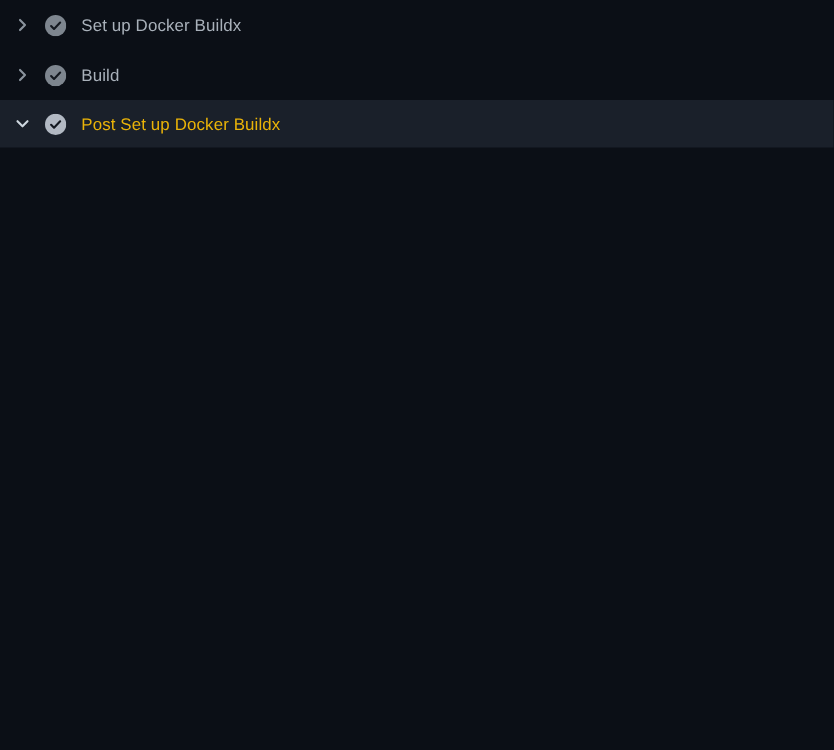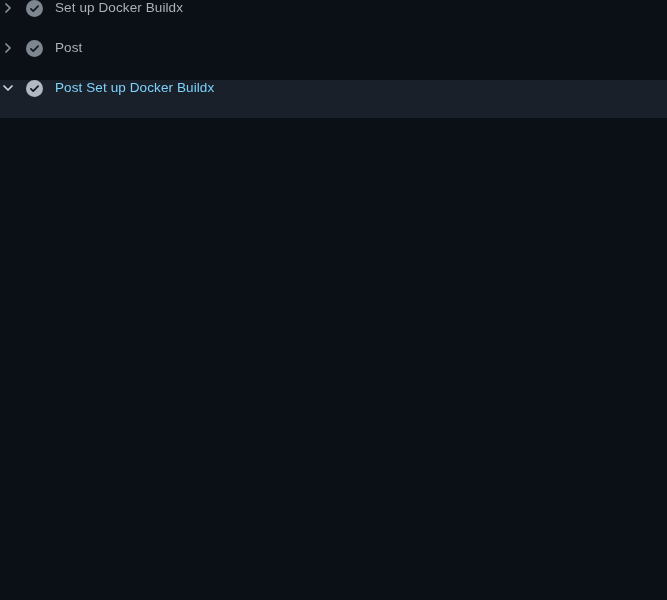--- a/index.html
+++ b/index.html
@@ -4,40 +4,40 @@
 <style>
   html,body{margin:0;padding:0;}
   body{
     width:667px;height:600px;overflow:hidden;
     background:#0b0f16;
     font-family:"Liberation Sans", sans-serif;
   }
   
   .steps{width:667px;}
   .step-row{
-    height:40px;display:flex;
-    cursor:pointer;box-sizing:border-box;
+    height:40px;display:flex;align-items:center;
+    padding-left:10px;cursor:pointer;box-sizing:border-box;
   }
   .step-row.expanded{height:38px;background:#1a202a;}
   .chev{
     width:16px;height:16px;flex:0 0 16px;display:flex;align-items:center;justify-content:center;
     color:#8b949e;
   }
   .step-row.expanded .chev{color:#cdd6de;}
   .chev svg{display:block;}
   .chev.down svg{transform:rotate(90deg);}
   .check{
     width:17px;height:17px;flex:0 0 17px;margin-left:10px;
     color:#7e868f;
   }
   .step-row.expanded .check{color:#b2b9c3;}
   .step-label{
     margin-left:12px;font-size:13.5px;color:#a9b1ba;letter-spacing:.1px;
   }
-  .step-row.expanded .step-label{color:#7dd3fc;}
+  .step-row.expanded .step-label{color:#eab308;}
   
   .log{
     margin-top:12px;width:667px;
     font-family:"DejaVu Sans Mono","Liberation Mono",monospace;
     font-size:12px;
   }
   .log-row{
     height:20px;line-height:20px;white-space:pre;overflow:hidden;width:667px;
   }
   .ln{
@@ -69,21 +69,21 @@
       <svg width="12" height="12" viewBox="0 0 12 12">
         <path d="M4 2 l4 4 -4 4" stroke="currentColor" stroke-width="1.7" fill="none" stroke-linecap="round" stroke-linejoin="round"></path>
       </svg>
     </span>
     <span class="check">
       <svg width="17" height="17" viewBox="0 0 16 16">
         <circle cx="8" cy="8" r="8" fill="currentColor"></circle>
         <path d="M4.6 8.3 l2.2 2.2 4.6-4.8" stroke="#141920" stroke-width="1.6" fill="none" stroke-linecap="round" stroke-linejoin="round"></path>
       </svg>
     </span>
-    <span class="step-label">Post</span>
+    <span class="step-label">Build</span>
   </div>
 
 
   <div class="step-row expanded">
     <span class="chev down">
       <svg width="12" height="12" viewBox="0 0 12 12">
         <path d="M4 2 l4 4 -4 4" stroke="currentColor" stroke-width="1.7" fill="none" stroke-linecap="round" stroke-linejoin="round"></path>
       </svg>
     </span>
     <span class="check">

